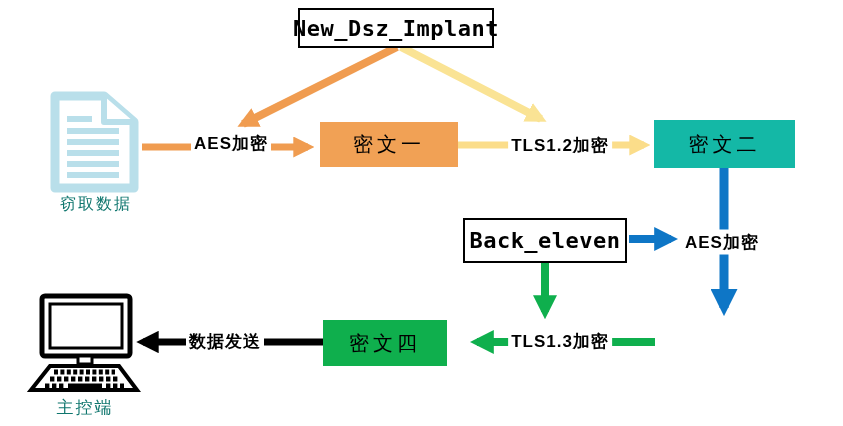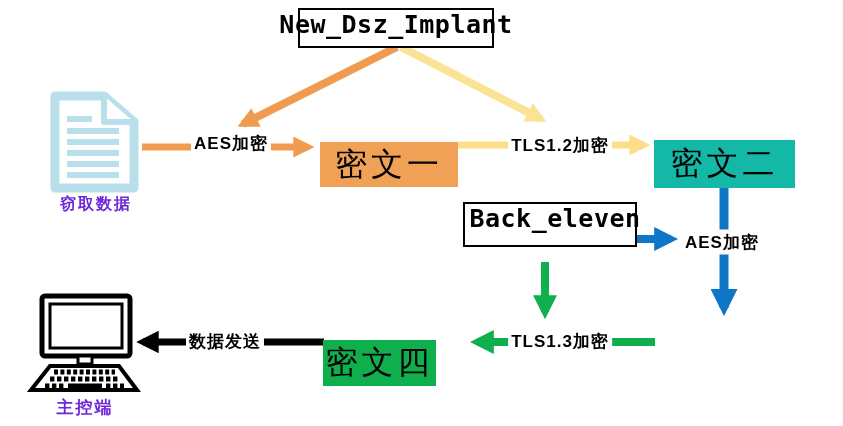--- a/index.html
+++ b/index.html
@@ -3,46 +3,45 @@
 <meta charset="utf-8">
 <style>
   html,body{margin:0;padding:0;background:#fff;}
   #stage{
     position:relative;width:843px;height:426px;background:#ffffff;
     font-family:"Liberation Sans","DejaVu Sans",sans-serif;overflow:hidden;
   }
   #connectors{position:absolute;left:0;top:0;z-index:1;}
   .node{
     position:absolute;z-index:2;display:flex;align-items:center;justify-content:center;
-    color:#000;font-size:32px;font-weight:500;letter-spacing:4px;
+    color:#000;font-size:20px;font-weight:500;letter-spacing:4px;
     font-family:"Liberation Serif","DejaVu Serif",serif;
-    margin-top:20px;
   }
   .labelbox{
-    position:absolute;z-index:2;display:flex;justify-content:center;
+    position:absolute;z-index:2;display:flex;align-items:center;justify-content:center;
     background:#ffffff;border:2.5px solid #000;color:#000;
     font-family:"DejaVu Sans Mono","Liberation Mono",monospace;
-    font-size:25px;font-weight:600;letter-spacing:0.5px;
+    font-size:22px;font-weight:600;letter-spacing:0.5px;
   }
   .edge-label{
     position:absolute;z-index:3;transform:translate(-50%,-50%);
     background:#ffffff;padding:1px 3px;white-space:nowrap;
     color:#000;font-size:17px;font-weight:600;letter-spacing:1px;
     font-family:"Liberation Sans","DejaVu Sans",sans-serif;
   }
   .icon-caption{
-    position:absolute;z-index:2;text-align:center;color:#6d28d9;
-    font-size:17px;font-weight:700;letter-spacing:2px;
+    position:absolute;z-index:2;text-align:center;color:#0f766e;
+    font-size:17px;font-weight:400;letter-spacing:2px;
   }
   .icon-wrap{position:absolute;z-index:2;}
   
   #cipher1{left:320px;top:122px;width:138px;height:45px;background:#F1A155;}
   #cipher2{left:654px;top:120px;width:141px;height:48px;background:#14b8a6;}
   #cipher3{left:656px;top:318px;width:140px;height:45px;background:#0E76C6;}
-  #cipher4{left:323px;top:320px;width:113px;height:46px;background:#0FAF4D;}
+  #cipher4{left:323px;top:320px;width:124px;height:46px;background:#0FAF4D;}
 </style>
 </head>
 <body>
 
 <div id="stage">
 
   <svg id="connectors" width="843" height="426" viewBox="0 0 843 426">
     <defs>
       <marker id="arrO" viewBox="0 0 10 10" refX="7" refY="5" markerWidth="3" markerHeight="3" orient="auto">
           <path d="M0,0 L10,5 L0,10 Z" fill="#F09C50"></path>
@@ -82,21 +81,21 @@
 
     <path d="M655,342 H477" stroke="#0FAF4D" stroke-width="8" fill="none" marker-end="url(#arrG)"></path>
 
     <path d="M324,342 H143" stroke="#000000" stroke-width="7" fill="none" marker-end="url(#arrK)"></path>
   </svg>
 
   <div class="labelbox" style="left:298px;top:8px;width:192px;height:36px;">
     <span>New_Dsz_Implant</span>
   </div>
 
-  <div class="labelbox" style="left:463px;top:202px;width:160px;height:41px;padding-left:10px;">
+  <div class="labelbox" style="left:463px;top:218px;width:160px;height:41px;">
     <span>Back_eleven</span>
   </div>
 
   <div class="icon-wrap" style="left:46px;top:91px;width:97px;height:102px;">
     <svg width="97" height="102" viewBox="0 0 97 102">
       <path d="M9,5 H58 L88,31 V97 H9 Z" fill="#ffffff" stroke="#B9DFEA" stroke-width="9" stroke-linejoin="round"></path>
       <path d="M58,5 V31 H88" fill="#ffffff" stroke="#B9DFEA" stroke-width="6" stroke-linejoin="round"></path>
       <g stroke="#B9DFEA" stroke-width="6" stroke-linecap="butt">
         <line x1="21" y1="28" x2="46" y2="28"></line>
         <line x1="21" y1="40" x2="73" y2="40"></line>

